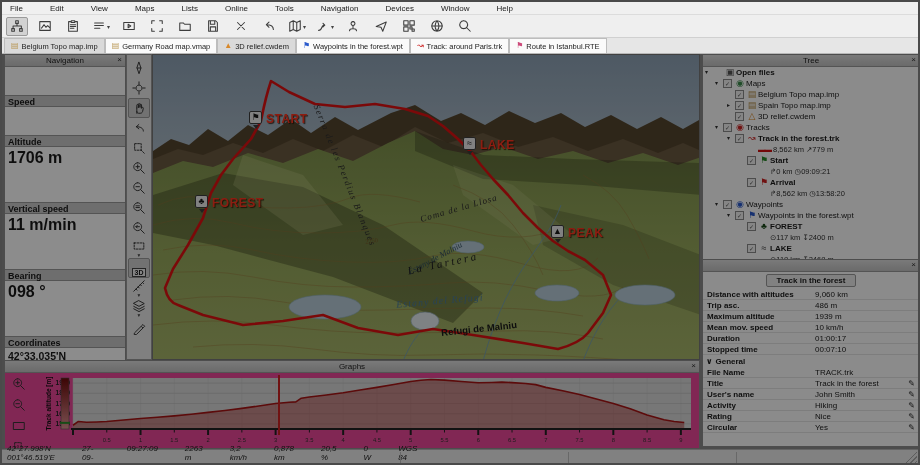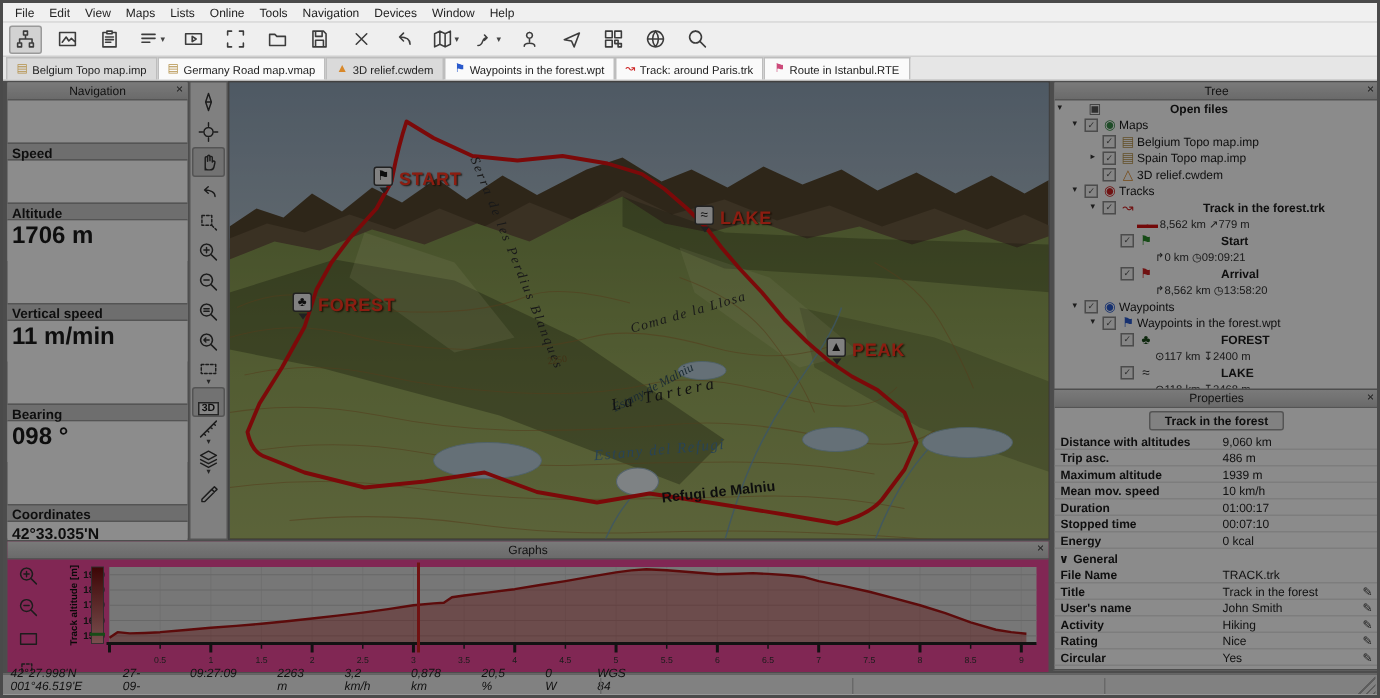--- a/index.html
+++ b/index.html
@@ -1,21 +1,21 @@
 <!DOCTYPE html>
 <html><head>
 <meta charset="utf-8">
 <style>
   html,body{margin:0;padding:0;background:#333;}
   *{box-sizing:border-box;}
   .app{position:relative;width:920px;height:465px;background:#8a8a8a;border:2px solid #4a4a4a;
        font-family:"Liberation Sans","DejaVu Sans",sans-serif;overflow:hidden;color:#1a1a1a;}
   
   .menubar{position:absolute;left:0;top:0;width:916px;height:13px;background:#f0f0f0;
-           display:flex;align-items:center;gap:10px;padding-left:8px;font-size:8px;color:#222;border-bottom:1px solid #dcdcdc;}
+           display:flex;align-items:center;gap:27px;padding-left:8px;font-size:8px;color:#222;border-bottom:1px solid #dcdcdc;}
   .menu-item{cursor:default;}
   .toolbar{position:absolute;left:0;top:13px;width:916px;height:23px;background:#efefef;
            display:flex;align-items:center;gap:6px;padding-left:4px;border-bottom:1px solid #d0d0d0;}
   .tbtn{width:22px;height:19px;display:flex;align-items:center;justify-content:center;border-radius:2px;position:relative;}
   .tbtn svg{width:14px;height:14px;}
   .tbtn path{fill:none;stroke:#3c3c3c;stroke-width:1.2;stroke-linecap:round;stroke-linejoin:round;}
   .tbtn.active{background:#d2d2d2;border:1px solid #9a9a9a;}
   .tcaret{font-size:6px;color:#444;margin-left:1px;}
   .tabbar{position:absolute;left:0;top:36px;width:916px;height:16px;background:#e6e6e6;border-bottom:1px solid #b8b8b8;
           display:flex;align-items:stretch;padding-left:2px;}
@@ -57,21 +57,21 @@
   
   .rightcol{position:absolute;left:700px;top:52px;width:218px;height:395px;}
   .treepanel{height:206px;background:#fdfdfd;border:1px solid #8c8c8c;overflow:hidden;}
   .trow{display:flex;align-items:flex-start;font-size:8px;line-height:11px;padding-left:2px;}
   .trow.lv1{padding-left:12px;} .trow.lv2{padding-left:24px;} .trow.lv3{padding-left:36px;}
   .trow .texp{width:8px;font-size:6px;color:#333;}
   .trow .tchk{width:9px;height:9px;margin:1px 2px 0 0;font-size:6px;line-height:8px;text-align:center;color:#555;}
   .trow.haschk .tchk{border:1px solid #8a8a8a;background:#f2f2f2;}
   .trow .ticn{width:12px;text-align:center;font-size:9px;line-height:11px;}
   .trow .tlabel{display:block;}
-  .trow.bld .tlabel{font-weight:bold;margin-left:44px;}
+  .trow.bld .tlabel{font-weight:bold;}
   .trow .tdetail{display:block;font-size:7.5px;color:#333;}
   .tswatch{color:#d21212;letter-spacing:-1px;}
   .propspanel{height:187px;background:#fdfdfd;border:1px solid #8c8c8c;border-top:none;overflow:hidden;}
   .pbtnrow{display:flex;justify-content:center;padding:2px 0;}
   .pbtn{font-size:8px;font-weight:bold;border:1px solid #9a9a9a;background:#ececec;border-radius:2px;padding:1px 10px;}
   .prow{display:flex;align-items:center;height:11px;font-size:8px;border-bottom:1px solid #e4e4e4;padding:0 4px;}
   .prow .pl{width:108px;font-weight:bold;}
   .prow .pv{flex:1;color:#222;}
   .prow .pe{width:12px;text-align:right;color:#333;}
   .pghdr{display:flex;align-items:center;height:12px;font-size:8px;font-weight:bold;padding:0 3px;gap:3px;}
@@ -695,21 +695,20 @@
                 <span>⊙118 km  ↧2468 m</span>
               </span>
             </span>
           </div>
 
         </div>
     </div>
 
     <div class="propspanel">
       <div class="panel-title">
-        <span class="ttl">Properties</span>
         <span class="x">×</span>
       </div>
       <div class="pbtnrow">
         <span class="pbtn">Track in the forest</span>
       </div>
       <div>
 
           <div class="prow">
             <span class="pl">Distance with altitudes</span>
             <span class="pv">9,060 km</span>
@@ -733,24 +732,20 @@
           <div class="prow">
             <span class="pl">Duration</span>
             <span class="pv">01:00:17</span>
           </div>
 
           <div class="prow">
             <span class="pl">Stopped time</span>
             <span class="pv">00:07:10</span>
           </div>
 
-          <div class="prow">
-            <span class="pl">Energy</span>
-            <span class="pv">0 kcal</span>
-          </div>
         </div>
       <div class="pghdr">
         <span>∨</span>
         <span>General</span>
       </div>
       <div>
 
           <div class="prow">
             <span class="pl">File Name</span>
             <span class="pv">TRACK.trk</span>

